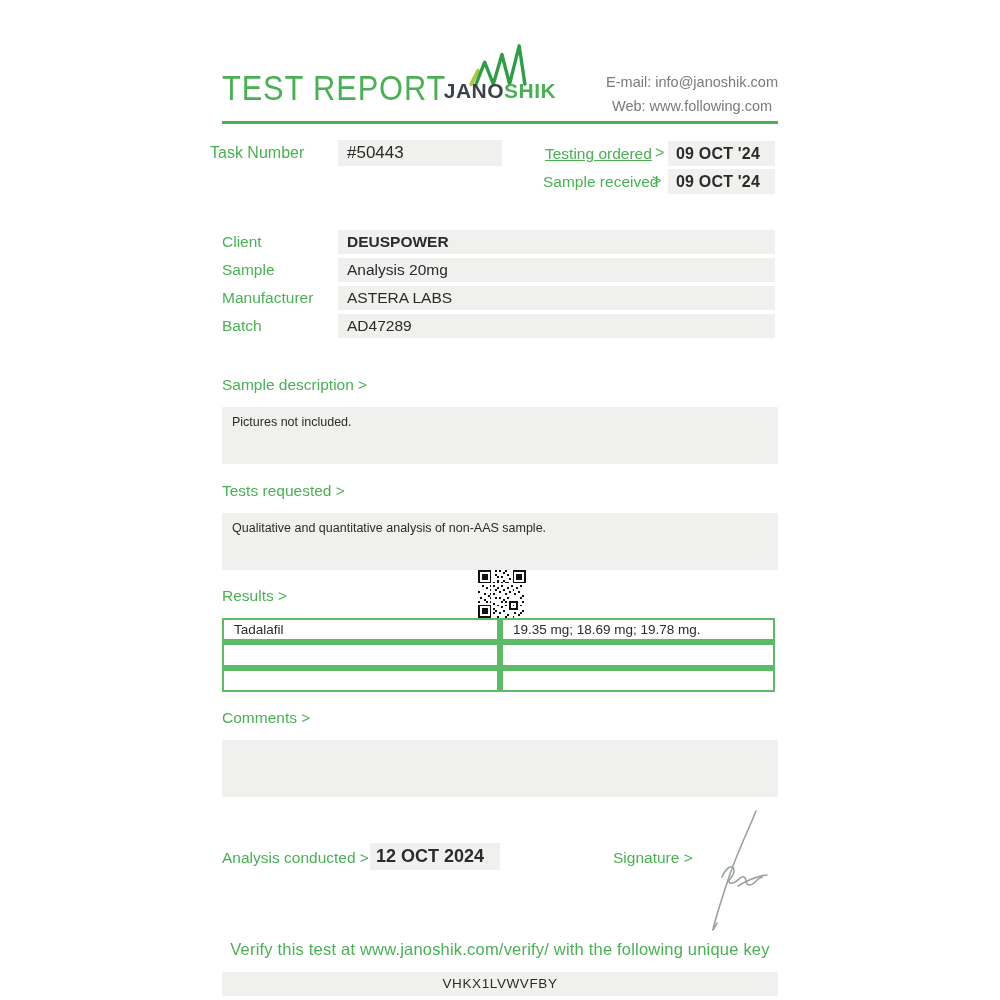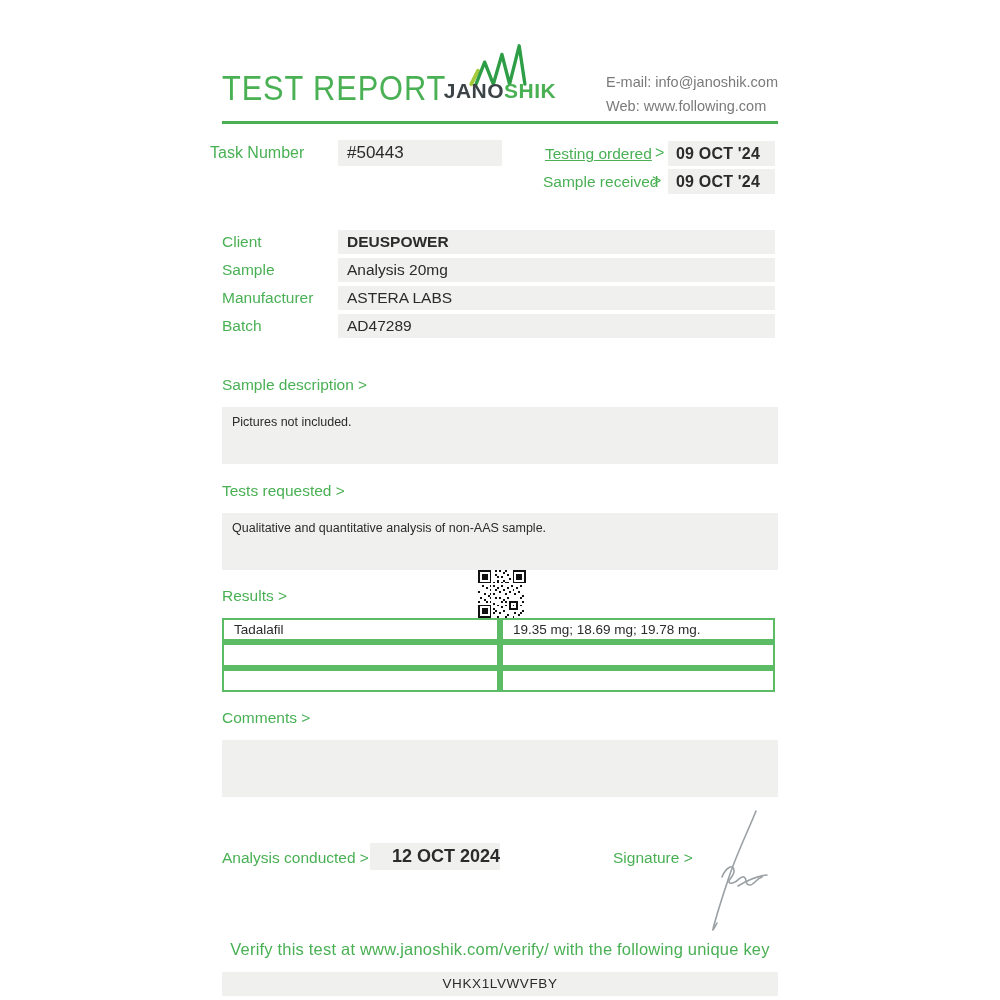--- a/index.html
+++ b/index.html
@@ -13,21 +13,21 @@
     left:222px;top:56px;font-size:35px;font-weight:400;letter-spacing:1px;
     color:var(--green);transform:scaleX(.88);transform-origin:left center;white-space:nowrap;
   }
   .logo-icon{left:461px;top:30px;}
   .logo-text{
     left:438px;top:67px;width:124px;text-align:center;font-size:21px;font-weight:700;
     letter-spacing:.5px;color:var(--logo-dark);white-space:nowrap;
   }
   .logo-text .shik{color:var(--green);}
   .contact{
-    right:222px;top:59px;text-align:left;font-size:14.5px;line-height:1.65;color:var(--muted);
+    right:222px;top:59px;text-align:center;font-size:14.5px;line-height:1.65;color:var(--muted);
   }
   .divider{left:222px;top:109px;width:556px;height:3px;background:var(--green);}
   .lbl{font-size:15.5px;color:var(--green);white-space:nowrap;}
   .task-label{left:210px;top:132px;font-size:16px;}
   .gbox{background:var(--gray-box);}
   .task-value{
     left:338px;top:128px;width:164px;height:26px;line-height:26px;padding-left:9px;
     font-size:17px;font-weight:500;color:var(--dark);box-sizing:border-box;
   }
   .t-ord-lbl{left:545px;top:133px;text-decoration:underline;}
@@ -54,21 +54,21 @@
     box-sizing:border-box;display:grid;grid-template-columns:273px 1fr;grid-auto-rows:1fr;
     gap:6px;background:var(--green-light);
   }
   .rtable .cell{
     background:#fff;font-size:13.5px;color:var(--dark);display:flex;align-items:center;
     padding-left:10px;overflow:hidden;white-space:nowrap;
   }
   .an-lbl{left:222px;top:837px;}
   .an-box{
     left:370px;top:831px;width:130px;height:27px;line-height:27px;padding-left:6px;
-    font-size:18px;font-weight:600;color:var(--dark);box-sizing:border-box;white-space:nowrap;text-align:right;
+    font-size:18px;font-weight:600;color:var(--dark);box-sizing:border-box;white-space:nowrap;
   }
   .sig-lbl{left:613px;top:837px;}
   .sig{left:693px;top:793px;}
   .verify{
     left:222px;top:928px;width:556px;text-align:center;font-size:16.5px;color:var(--green);
     white-space:nowrap;letter-spacing:.2px;
   }
   .keybox{
     left:222px;top:960px;width:556px;height:24px;line-height:24px;text-align:center;
     font-size:13.5px;letter-spacing:.6px;color:var(--dark);

